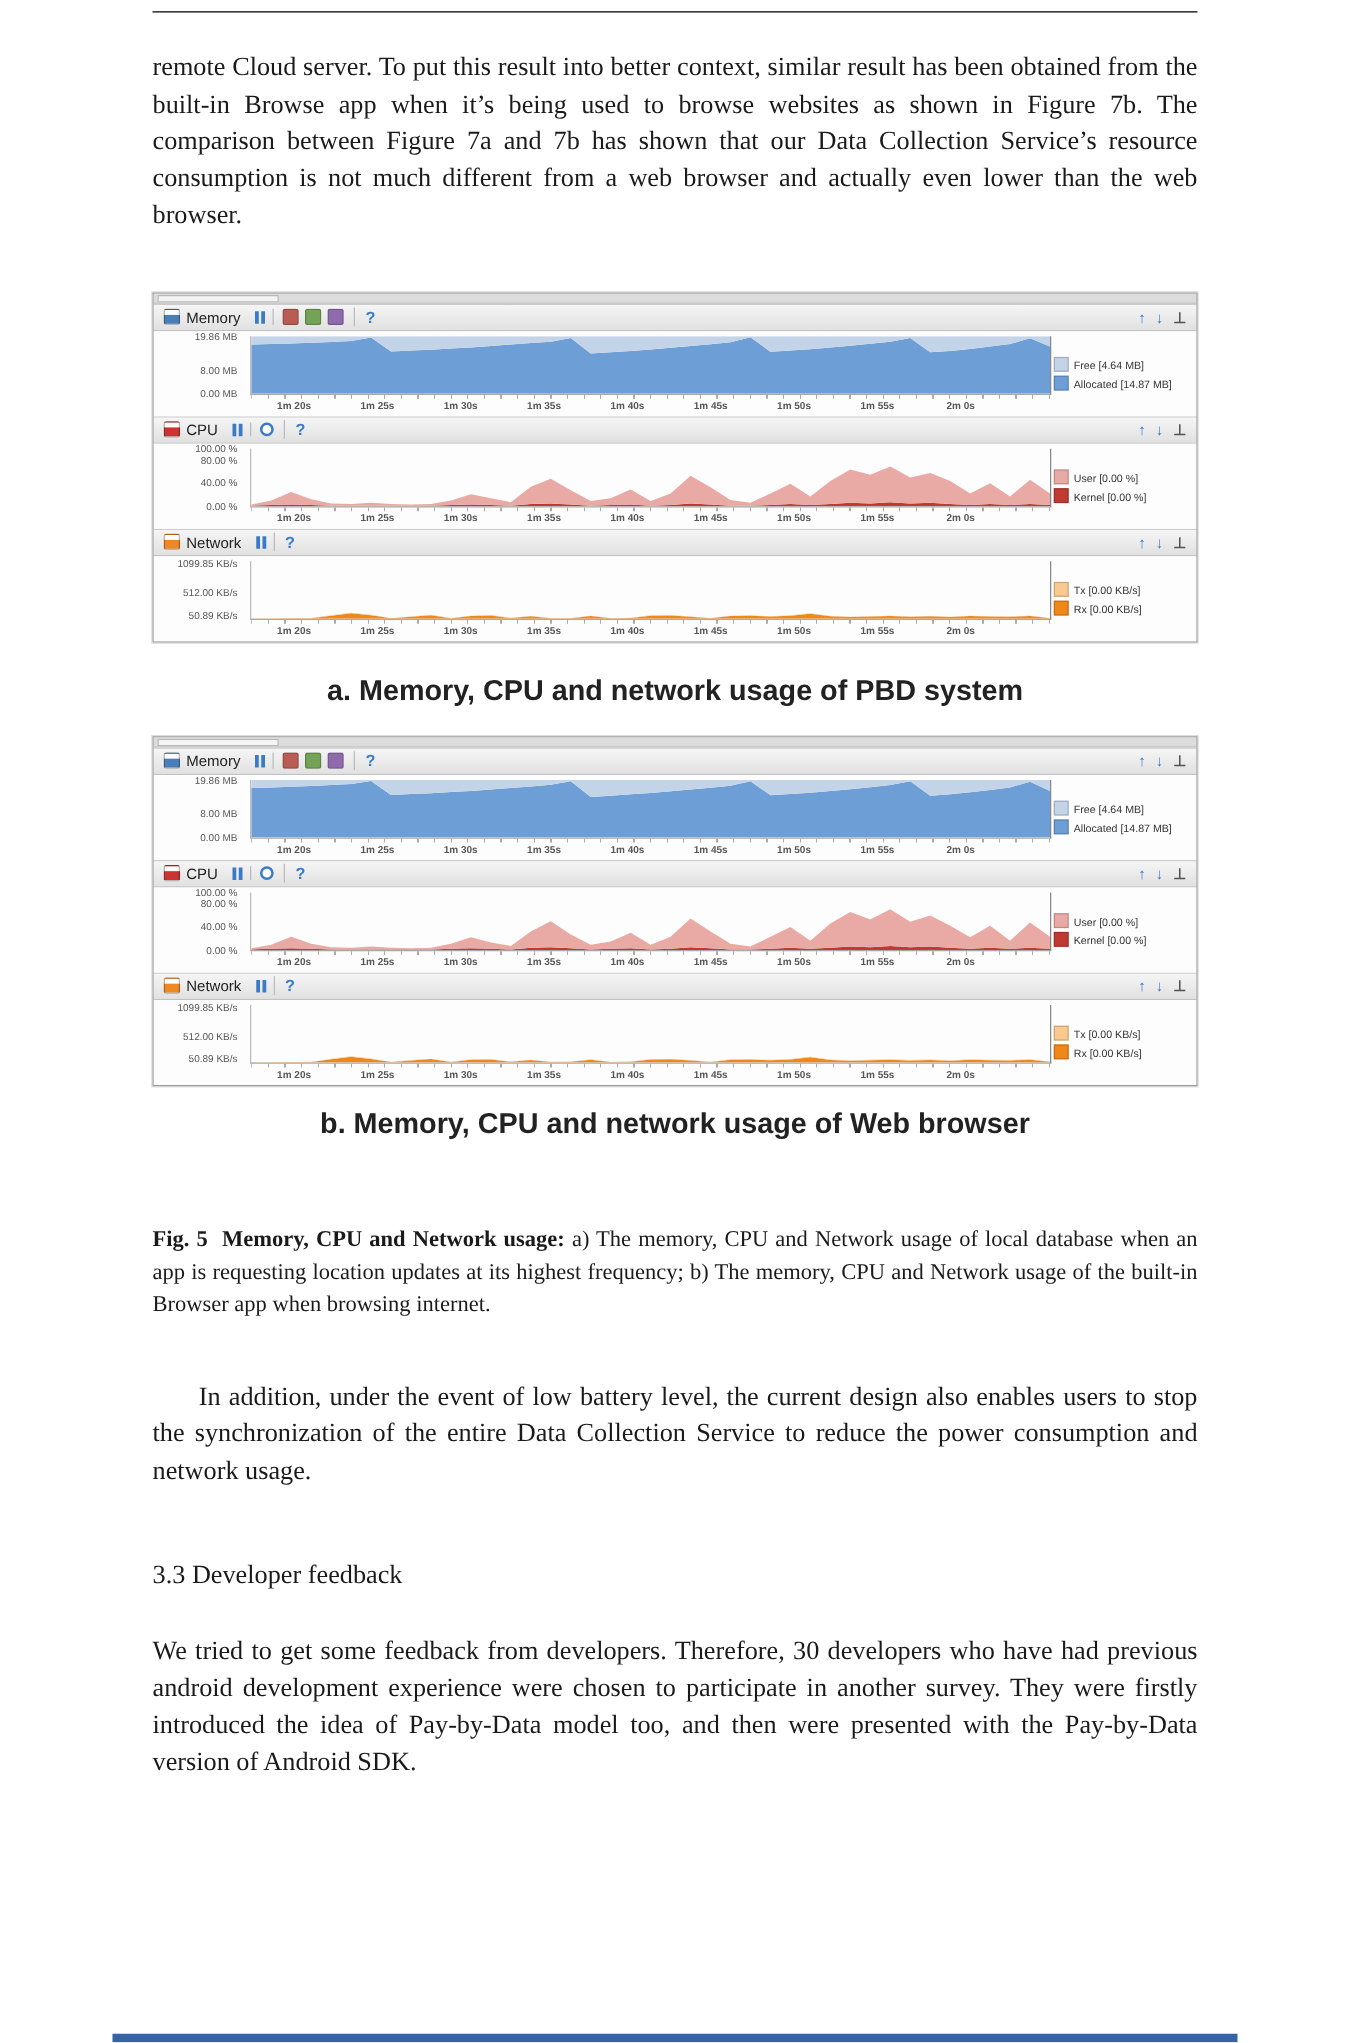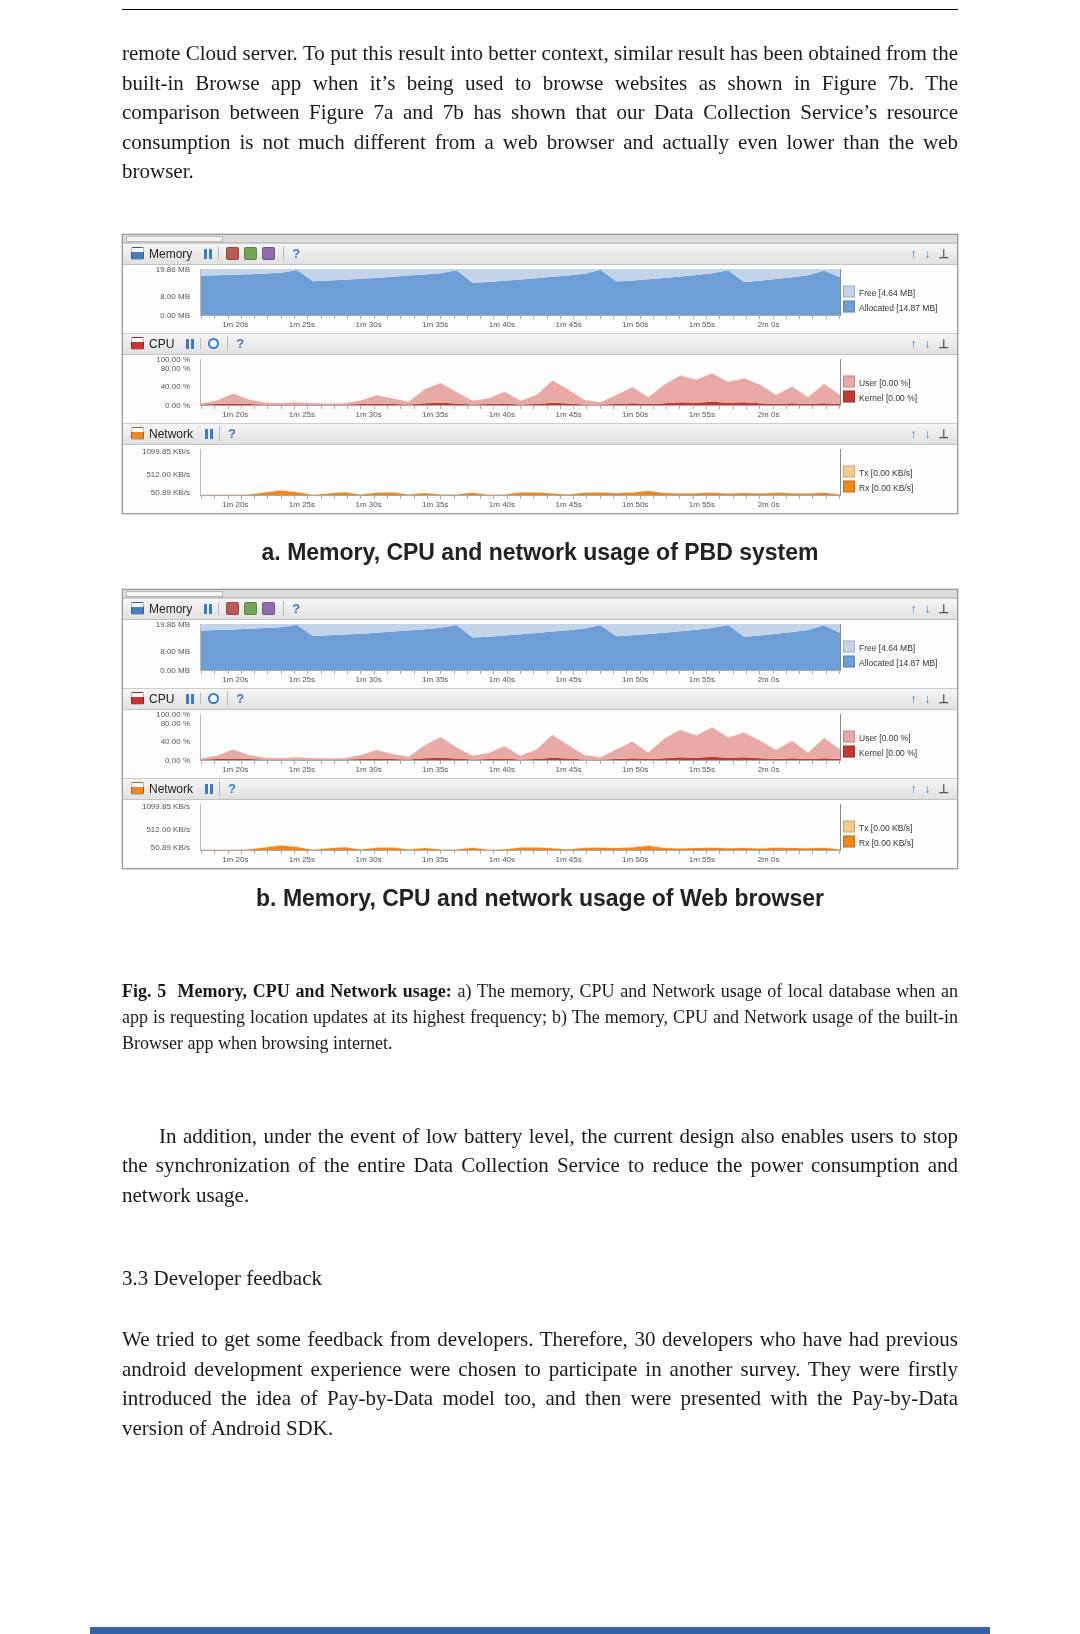--- a/index.html
+++ b/index.html
@@ -5,21 +5,21 @@
   html,body{margin:0;padding:0;background:#fff;}
   .page{position:relative;width:1080px;height:1634px;background:#fff;overflow:hidden;
         font-family:"Liberation Serif",serif;color:#1a1a1a;}
   .content{position:absolute;left:122px;width:836px;top:0;}
   
   .runhead{display:flex;justify-content:space-between;font-size:20px;margin-top:56px;}
   .rule{border-bottom:1.5px solid #000;margin-top:9px;}
   
   .para{font-size:21px;line-height:29.5px;text-align:justify;margin:0;}
   .p1{margin-top:29px;}
-  .p2{margin-top:66px;text-indent:37px;}
+  .p2{margin-top:47px;text-indent:37px;}
   .p3{margin-top:34px;}
   .sechead{font-size:21px;margin-top:56px;}
   
   .subcap{font-family:"Liberation Sans",sans-serif;font-weight:600;font-size:23px;color:#222;
           text-align:center;margin-top:25px;margin-bottom:23px;}
   .subcap.b{margin-top:16px;margin-bottom:12px;}
   .figcap{font-size:18px;line-height:26px;text-align:justify;margin-top:66px;}
   .figcap b{font-weight:700;}
   
   .figure{border:1px solid #9a9a9a;box-shadow:0 0 0 1px #ddd;background:#fdfdfd;margin-top:47px;}
@@ -40,21 +40,21 @@
   .t-dump-hprof-icon{background:#73a356;}
   .t-allocation-tracker-icon{background:#8f6bae;}
   .t-clock-icon{background:#fff;border:2px solid #3a7bc8;border-radius:50%;width:7px;height:7px;}
   .p-help{font-size:13px;font-weight:700;color:#3a7bc8;border-left:1px solid #bbb;padding-left:8px;cursor:default;}
   .p-right{margin-left:auto;display:inline-flex;gap:8px;font-size:12px;font-weight:700;}
   .arr{color:#3a7bc8;line-height:1;}
   .arr.bt{color:#555;}
   .pbody{position:relative;background:#fdfdfd;padding:4px 0 3px 0;}
   .ylabels{position:absolute;left:0;top:4px;width:72px;height:46px;}
   .ylab{position:absolute;right:5px;transform:translateY(-45%);font-size:8px;color:#555;white-space:nowrap;}
-  .plotwrap{margin:0 116px 0 77px;position:relative;}
+  .plotwrap{margin:0 116px 0 77px;position:relative;font-weight:bold;}
   .plot{position:relative;height:46px;border-left:1px solid #bbb;border-bottom:1px solid #a8a8a8;border-right:1px solid #888;}
   .plot svg{position:absolute;inset:0;width:100%;height:100%;}
   .plot::after{content:"";position:absolute;left:0;right:0;bottom:-4px;height:3px;
      background:repeating-linear-gradient(90deg,#aaa 0 1px,transparent 1px 2.08%);}
   .xlabels{position:relative;height:13px;margin-top:1px;}
   .xlab{position:absolute;top:3px;transform:translateX(-50%);font-size:8px;color:#555;white-space:nowrap;}
   .legend{position:absolute;right:4px;top:50%;transform:translateY(-50%);width:110px;}
   .lrow{display:flex;align-items:flex-end;margin:3px 0;font-size:8.5px;color:#333;white-space:nowrap;}
   .sw{width:10px;height:10px;border:1px solid rgba(0,0,0,.18);margin-right:4px;flex:none;}
   

